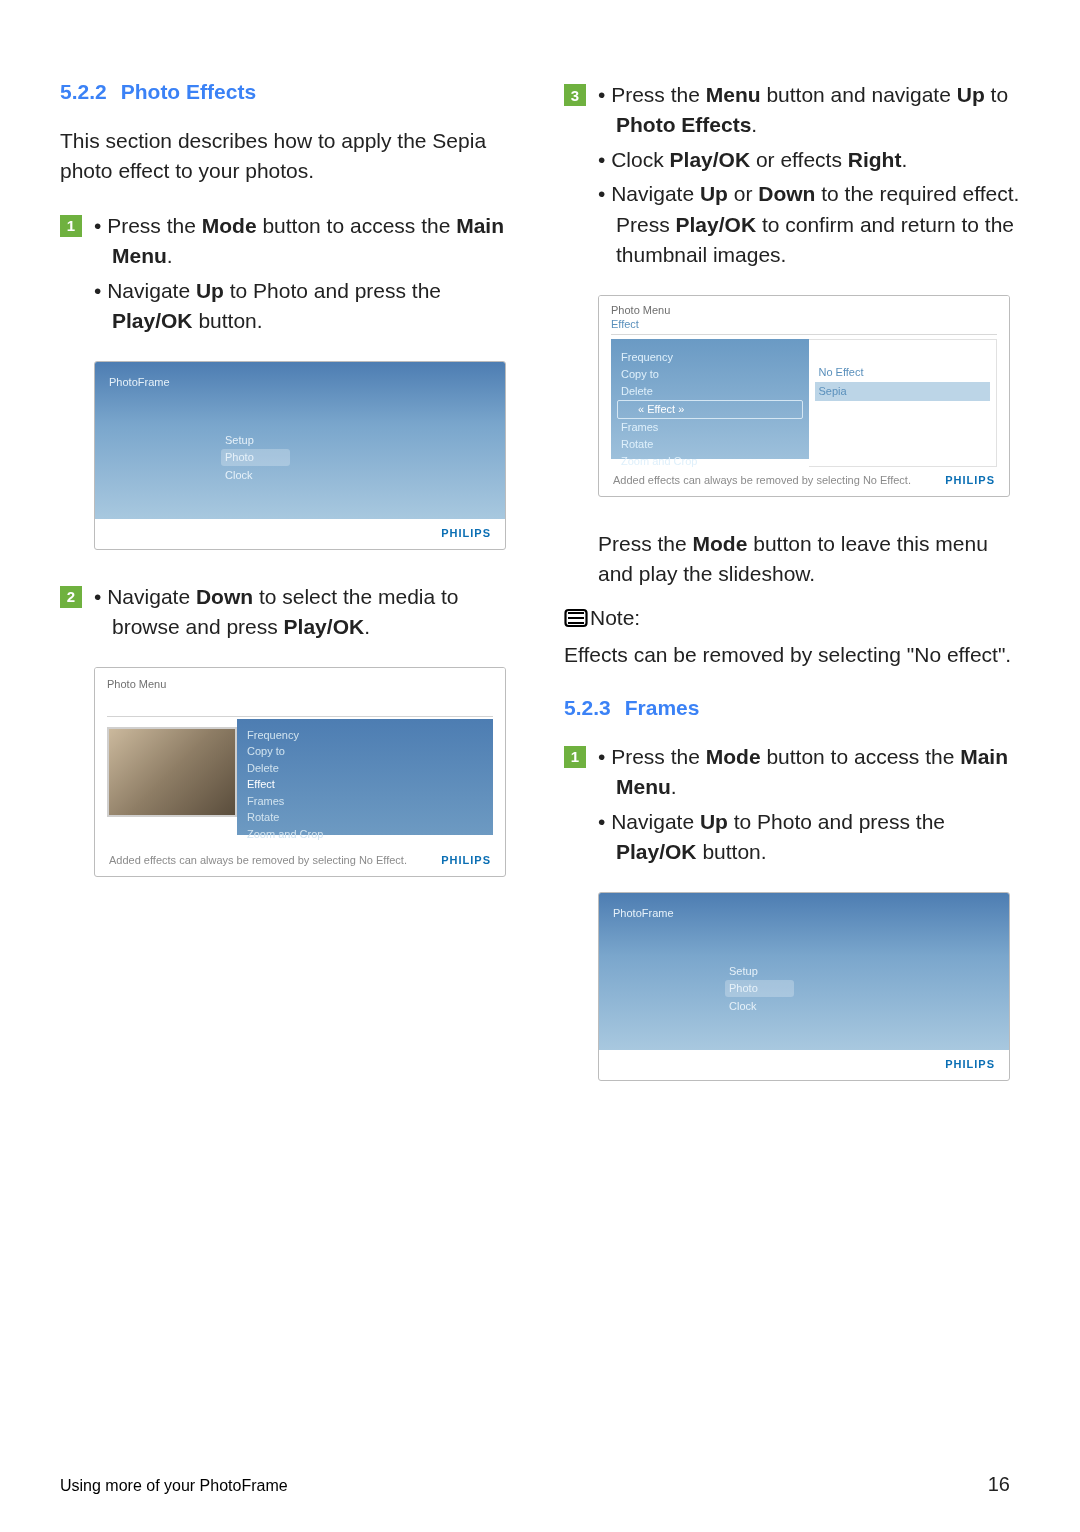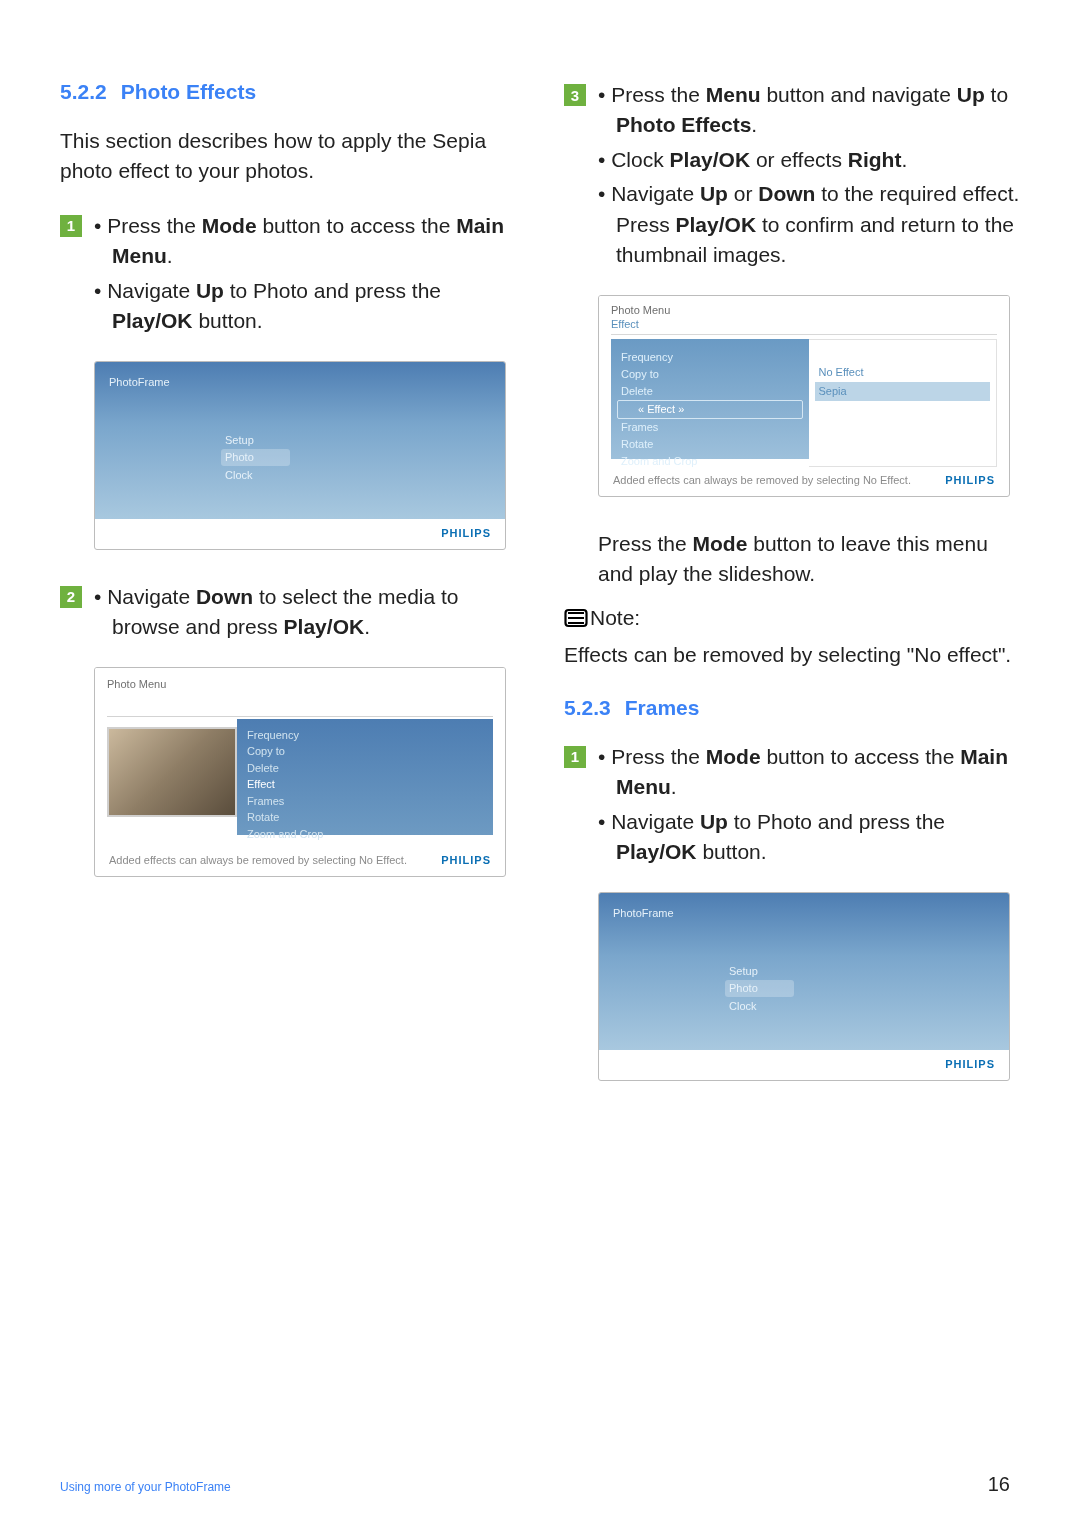--- a/index.html
+++ b/index.html
@@ -193,21 +193,21 @@
       font-size: 21px; line-height: 1.45; margin: 6px 0 8px 0;
     }
     .footer {
       position: absolute;
       bottom: 36px;
       left: 60px; right: 70px;
       display: flex;
       justify-content: space-between;
       align-items: baseline;
     }
-    .footer-left { color: #3b82f6; font-size: 12px; }
+    .footer-left { color: #000000; font-size: 16px; }
     .footer-right { color: #222; font-size: 20px; }
   </style>
 </head>
 <body>
 
 <div class="columns">
 
   <div class="col">
 
     <div class="section-heading">

